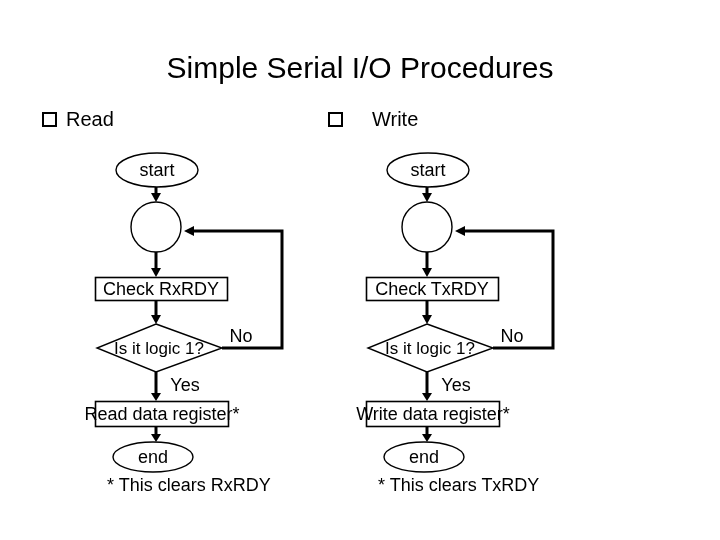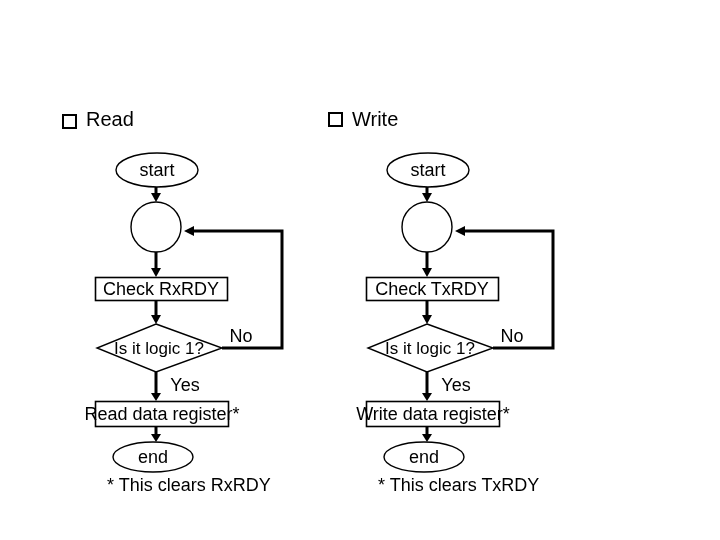--- a/index.html
+++ b/index.html
@@ -23,22 +23,22 @@
     white-space: nowrap;
   }
   .section {
     position: absolute;
     top: 109px;
     display: flex;
     align-items: center;
     font-size: 20px;
     line-height: 20px;
   }
-  .section.read  { left: 62px; align-items: flex-end; }
-  .section.write { left: 328px; }
+  .section.read  { left: 42px; }
+  .section.write { left: 328px; gap: 20px; }
   .bullet {
     display: inline-block;
     width: 11px;
     height: 11px;
     border: 2px solid #000;
     margin-right: 9px;
     background: #fff;
   }
   .chart {
     position: absolute;
@@ -58,20 +58,21 @@
   .shape { fill: #ffffff; stroke: #000000; stroke-width: 1.4; }
   .box   { fill: #ffffff; stroke: #000000; stroke-width: 1.6; }
   .flow  { fill: none; stroke: #000000; stroke-width: 3; }
   .head  { fill: #000000; stroke: none; }
 </style>
 </head>
 <body>
 
 <div class="slide">
 
+  <div class="title">Simple Serial I/O Procedures</div>
 
   <div class="section read">
     <span class="bullet"></span>
     <span>Read</span>
   </div>
 
   <div class="section write">
     <span class="bullet"></span>
     <span>Write</span>
   </div>

